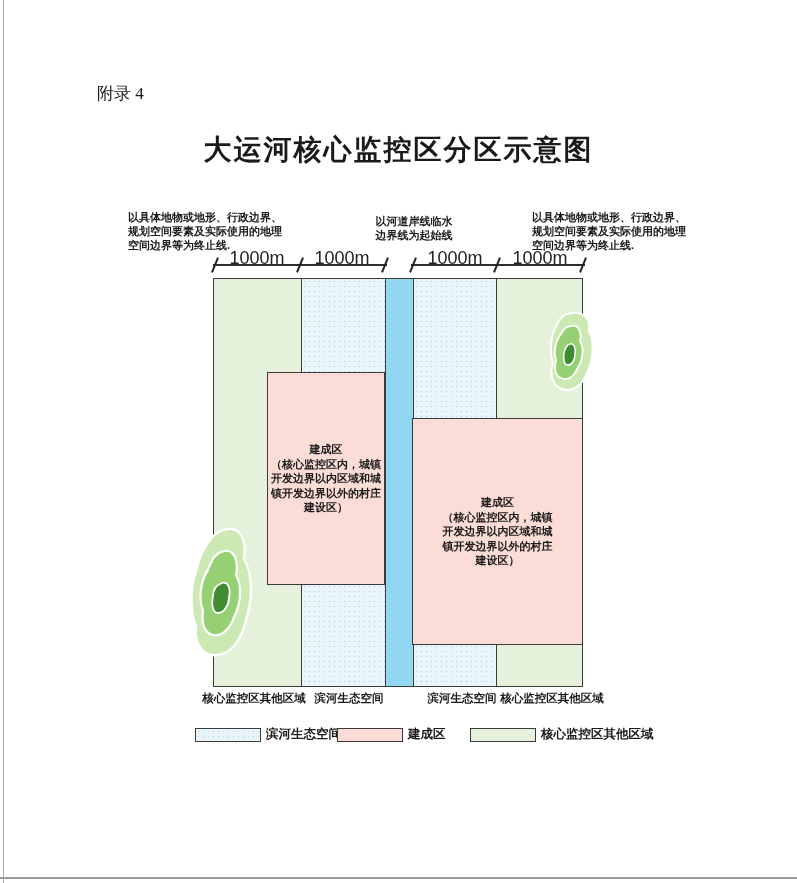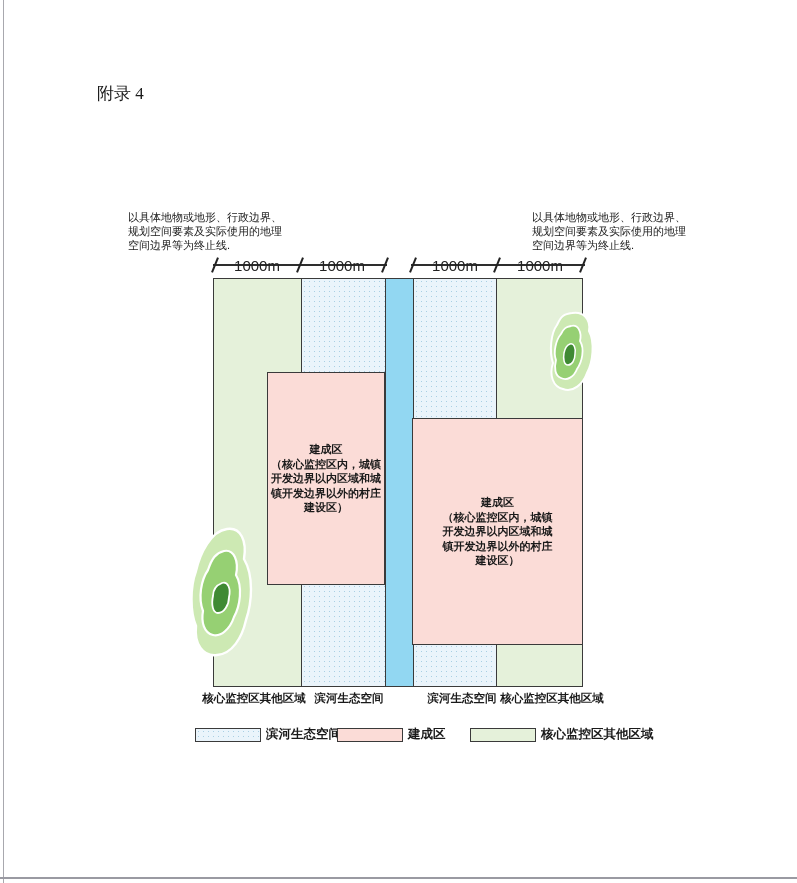--- a/index.html
+++ b/index.html
@@ -8,30 +8,30 @@
     font-family:"Liberation Sans",sans-serif;color:#1a1a1a;
   }
   .page-edge-left{position:absolute;left:3px;top:0;width:1px;height:883px;background:#a8a8ae;}
   .page-edge-bottom{position:absolute;left:0;top:877px;width:797px;height:2px;background:#9a9aa2;}
 
   .appendix{position:absolute;left:97px;top:82px;font-size:17px;font-weight:500;
     font-family:"Liberation Serif",serif;}
   .title{position:absolute;left:0;top:131px;width:100%;text-align:center;
     font-size:28px;font-weight:bold;letter-spacing:2px;font-family:"Liberation Serif",serif;}
 
-  .note{position:absolute;font-size:11px;font-weight:normal;line-height:14px;white-space:pre-line;}
+  .note{position:absolute;font-size:11px;font-weight:bold;line-height:14px;white-space:pre-line;}
   .note-left{left:128px;top:210px;}
   .note-center{left:352px;top:214px;width:124px;text-align:center;}
   .note-right{left:532px;top:210px;}
 
   .dim-line{position:absolute;top:264px;height:0;border-top:2px solid #2e2e2e;}
   .dim-line.seg1{left:213px;width:174px;}
   .dim-line.seg2{left:411px;width:174px;}
   .tick{position:absolute;top:257px;width:2px;height:16px;background:#222;transform:rotate(22deg);}
-  .dim-label{position:absolute;top:257px;transform:translateX(-50%);font-size:15px;color:#222;white-space:nowrap;}
+  .dim-label{position:absolute;top:248px;transform:translateX(-50%);font-size:18px;color:#222;white-space:nowrap;}
 
   .zones{position:absolute;left:213px;top:278px;width:370px;height:409px;
     border:1.5px solid #3a3a3a;box-sizing:border-box;display:flex;}
   .col{height:100%;box-sizing:border-box;}
   .col + .col{border-left:1.5px solid #3a3a3a;}
   .col-other{background:#e5f1da;}
   .col-eco{background-color:#eaf4fb;
     background-image:radial-gradient(circle,#a9cfe3 0.9px,transparent 1px);
     background-size:5px 5px;}
   .col-river{background:#92d7f2;}
@@ -58,24 +58,27 @@
   .legend-swatch.other{background:#e5f1da;}
   .legend-label{font-size:12.5px;font-weight:bold;white-space:nowrap;}
 </style>
 </head>
 <body>
 
 <div class="stage">
   <div class="page-edge-left"></div>
 
   <div class="appendix">附录 4</div>
+  <div class="title">大运河核心监控区分区示意图</div>
 
   <div class="note note-left">以具体地物或地形、行政边界、
 规划空间要素及实际使用的地理
 空间边界等为终止线.</div>
+  <div class="note note-center">以河道岸线临水
+边界线为起始线</div>
   <div class="note note-right">以具体地物或地形、行政边界、
 规划空间要素及实际使用的地理
 空间边界等为终止线.</div>
 
   <div class="dim-line seg1"></div>
   <div class="dim-line seg2"></div>
   <div class="tick" style="left:214px;"></div>
   <div class="tick" style="left:299px;"></div>
   <div class="tick" style="left:384px;"></div>
   <div class="tick" style="left:412px;"></div>

